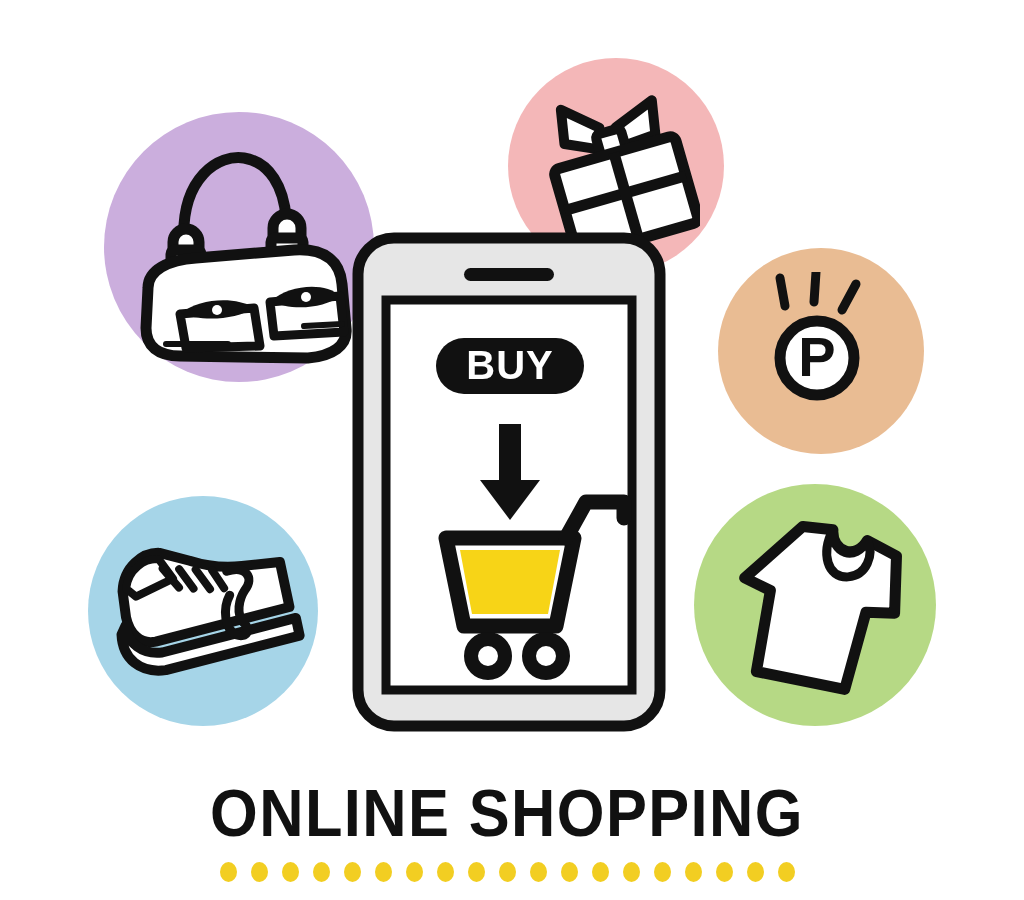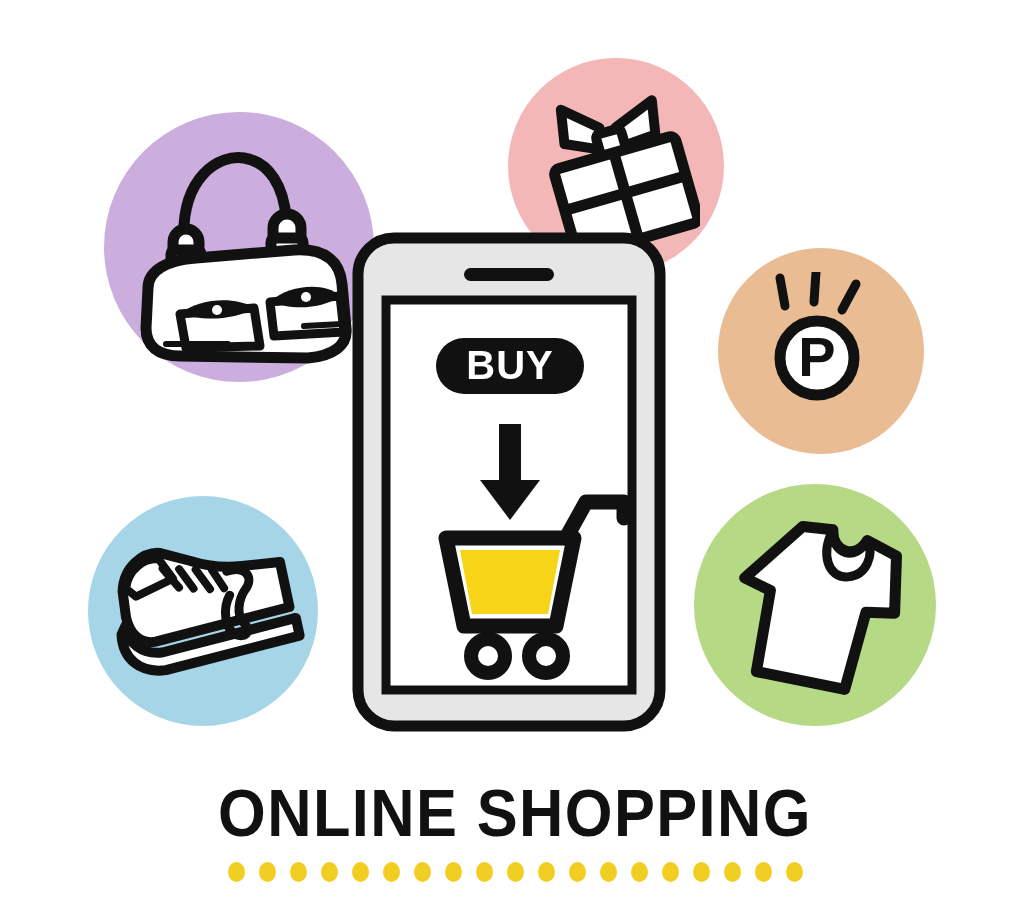--- a/index.html
+++ b/index.html
@@ -48,21 +48,20 @@
     height: 500px;
   }
 
   
   #caption-block {
     position: absolute;
     left: 0;
     top: 780px;
     width: 1014px;
     text-align: center;
-    padding-left: 8px;
   }
   #title {
     font-family: "Liberation Sans", sans-serif;
     font-weight: bold;
     font-size: 66px;
     letter-spacing: 1.5px;
     line-height: 1;
     color: #111111;
     transform: scaleX(0.93);
     transform-origin: center;

